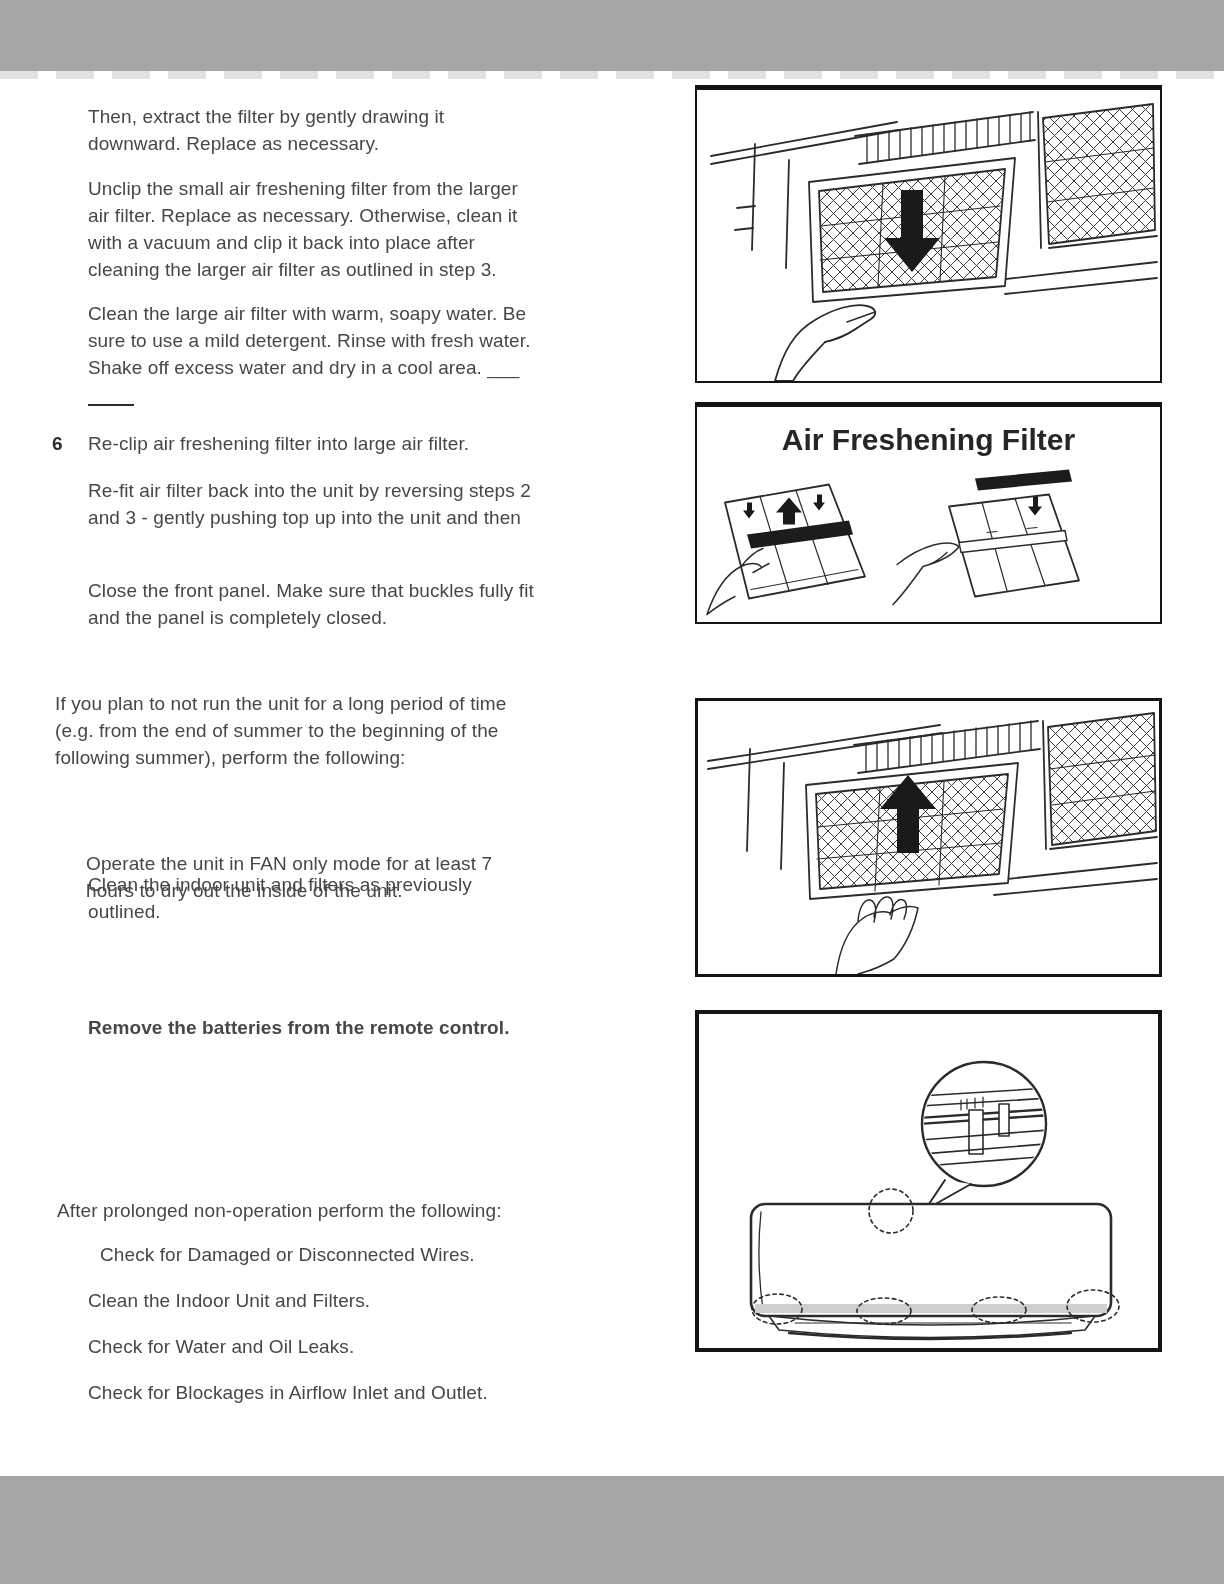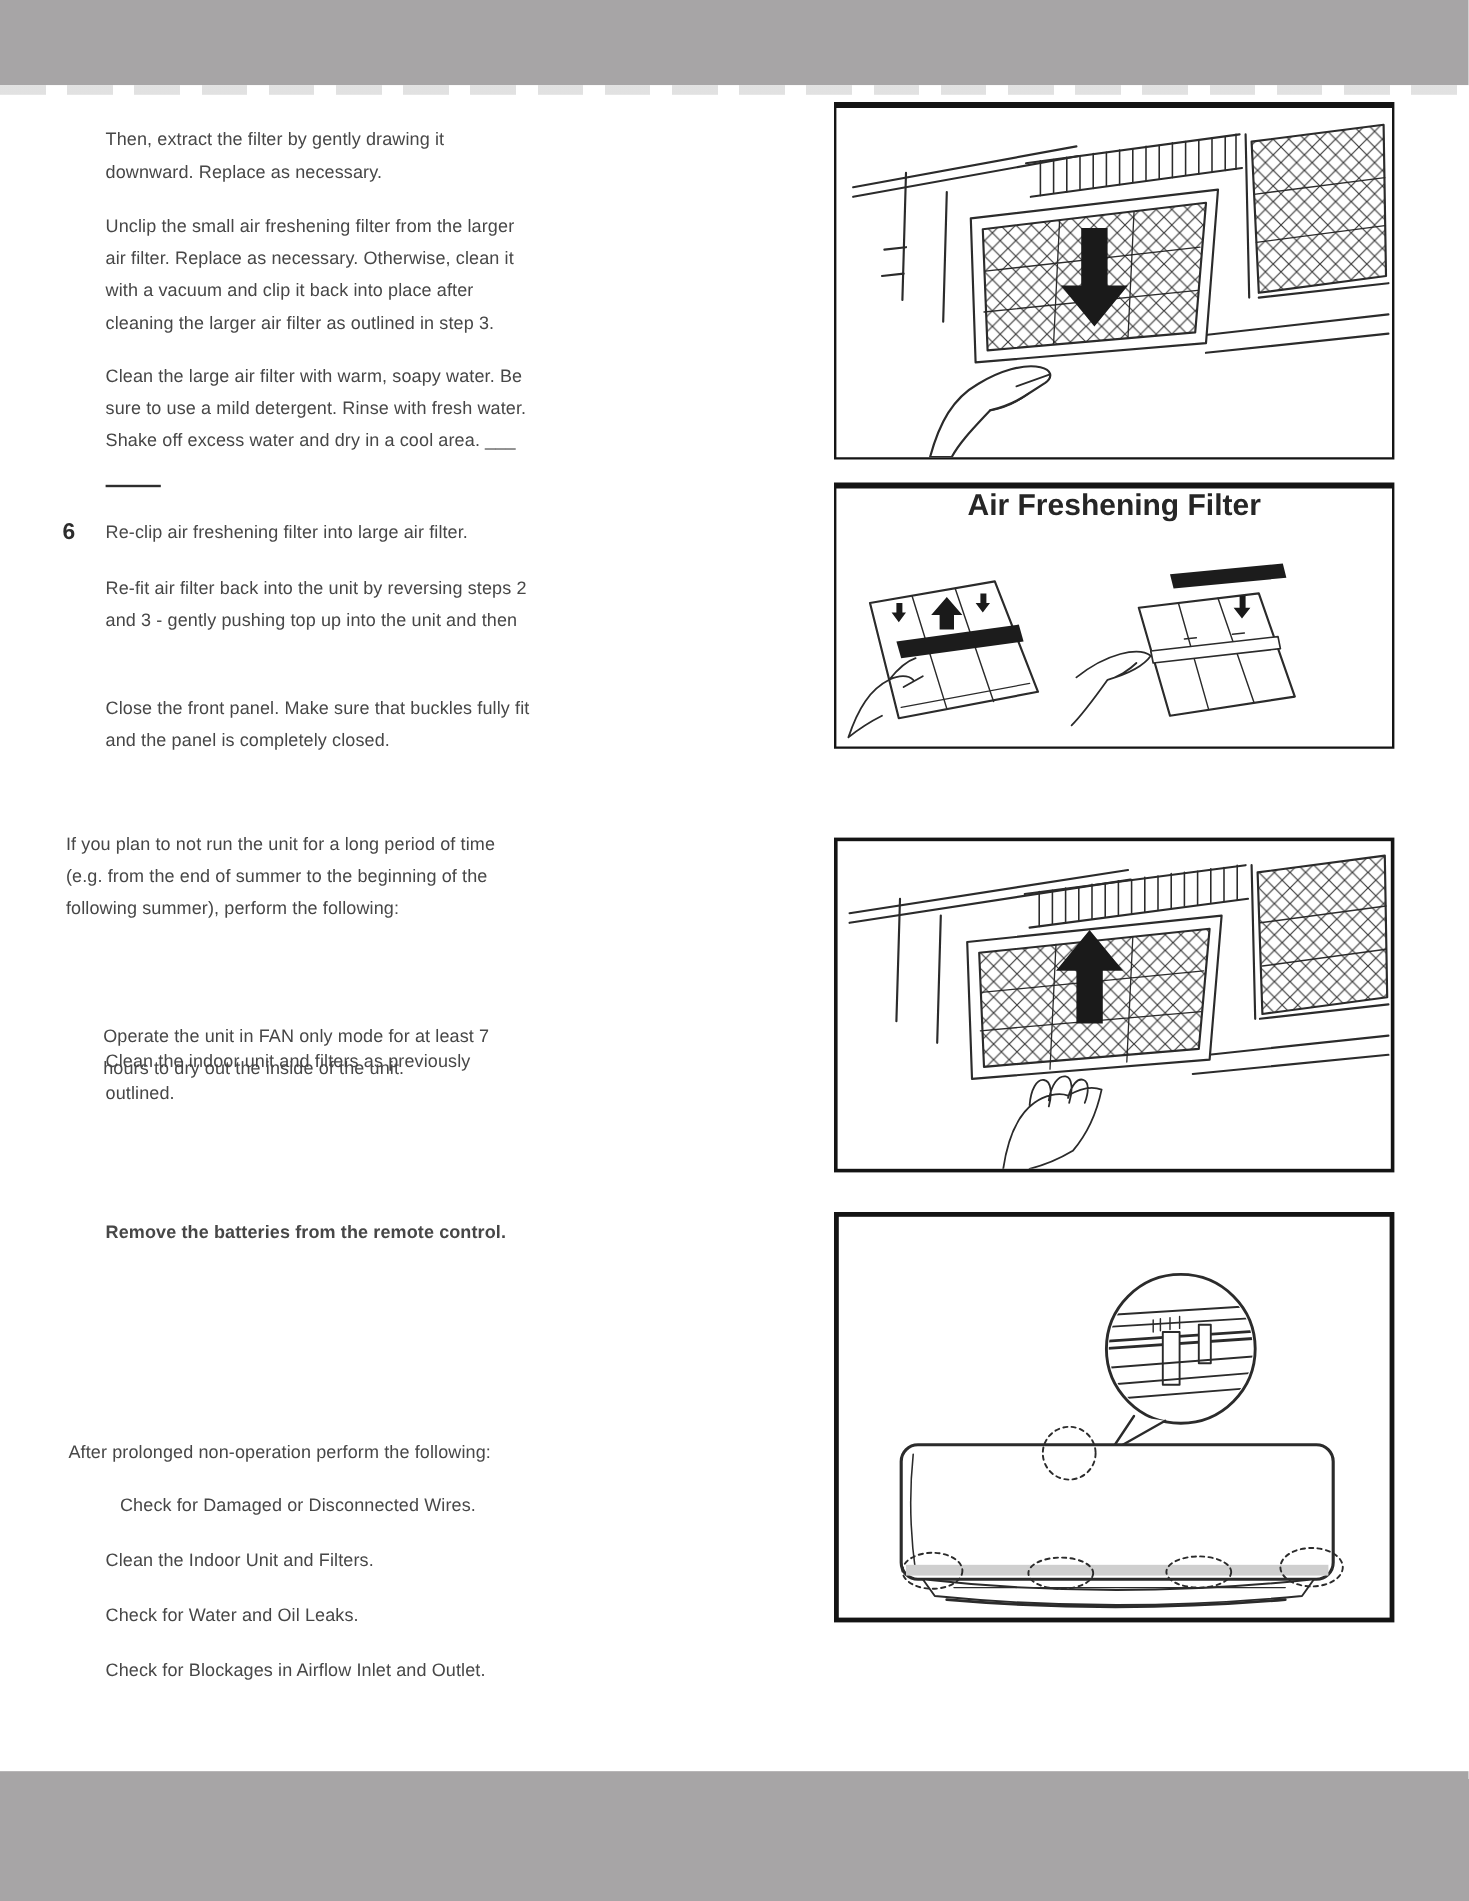--- a/index.html
+++ b/index.html
@@ -10,40 +10,40 @@
   }
   .bar { position:absolute; left:0; width:1224px; background:#a7a5a6; }
   .bar.top { top:0; height:71px; }
   .bar.bottom { top:1476px; height:108px; }
   .header-ghost {
     position:absolute; left:0; top:71px; width:1224px; height:8px;
     background:repeating-linear-gradient(90deg,#dedede 0 38px,#ffffff 38px 56px);
     opacity:.9;
   }
   .par {
-    position:absolute; font-size:15px; line-height:27px; color:#474747;
+    position:absolute; font-size:19px; line-height:27px; color:#474747;
     white-space:pre-line; letter-spacing:.1px; width:560px;
   }
   .step-num {
     position:absolute; font-size:19px; line-height:27px; font-weight:bold; color:#2d2d2d;
   }
   .blank-line {
     position:absolute; width:46px; height:0; border-top:2px solid #2e2e2e;
   }
   .fig {
     position:absolute; left:695px; width:467px; background:#ffffff;
   }
   .fig1 { top:85px;  height:298px; border:2px solid #141414; border-top-width:5px; }
   .fig2 { top:402px; height:222px; border:2px solid #141414; border-top-width:5px; }
   .fig3 { top:698px; height:279px; border:3px solid #141414; }
   .fig4 { top:1010px; height:342px; border:4px solid #141414; }
   .fig svg { display:block; width:100%; height:100%; }
   .fig2 .fig-title {
-    text-align:center; font-size:25px; font-weight:bold; color:#262626;
-    height:60px;
+    text-align:center; font-size:30px; font-weight:bold; color:#262626;
+    padding-top:16px; height:60px;
   }
   .fig2 svg { height:153px; }
 </style>
 </head>
 <body>
 
 <div class="page">
 
   <div class="bar top"></div>
   <div class="header-ghost"></div>

